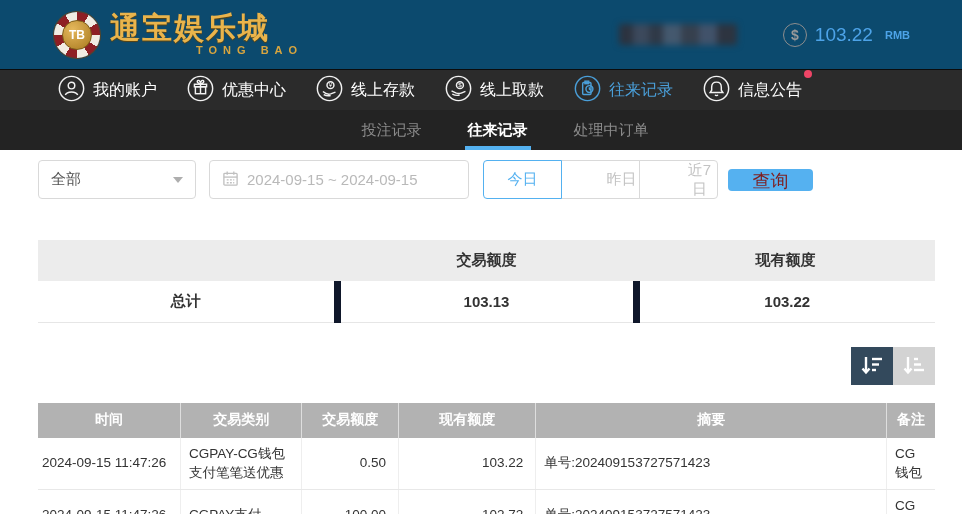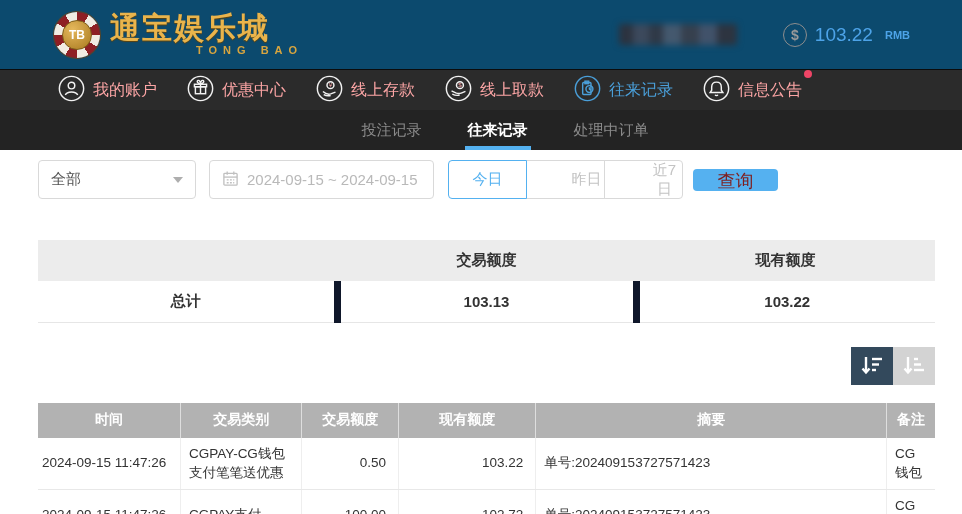--- a/index.html
+++ b/index.html
@@ -30,21 +30,21 @@
   .money { display:flex; align-items:center; gap:8px; }
   .dollar-circle { width:24px; height:24px; border:1.5px solid #8d8d8d; border-radius:50%;
     color:#9a9a9a; font-size:14px; font-weight:bold; display:flex; align-items:center;
     justify-content:center; }
   .amount { color:#4da3e8; font-size:19px; }
   .currency { color:#4da3e8; font-size:11px; font-weight:bold; margin-left:4px; }
 
   
   .mainnav { height:41px; background:#2b2b2b; border-top:1px solid #0c0c0c;
     display:flex; align-items:center; gap:30px; padding:0 0 0 58px; }
-  .nav-item { display:flex; align-items:center; gap:8px; color:#fca5a5; font-size:16px;
+  .nav-item { display:flex; align-items:center; gap:8px; color:#ffffff; font-size:16px;
     cursor:pointer; position:relative; }
   .nav-item svg { stroke:#f2f2f2; }
   .nav-item.active { color:#4a9fd9; }
   .nav-item.active svg { stroke:#4a9fd9; }
   .nav-dot { position:absolute; top:-5px; right:-10px; width:8px; height:8px;
     border-radius:50%; background:#ee4566; }
 
   
   .subnav { height:40px; background:#232323; display:flex; align-items:stretch;
     justify-content:center; gap:40px;padding-left:48px; }
@@ -56,21 +56,21 @@
 
   
   .content { padding:10px 27px 0 38px; }
 
   .filter-row { display:flex; align-items:center; height:39px; }
   .select-box { width:158px; height:39px; border:1px solid #d9d9d9; border-radius:4px;
     display:flex; align-items:center; padding:0 12px; color:#555; font-size:15px;
     cursor:pointer; }
   .caret-down { margin-left:auto; width:0; height:0; border-left:5px solid transparent;
     border-right:5px solid transparent; border-top:6px solid #aeaeae; }
-  .date-box { width:225px; height:39px; border:1px solid #d9d9d9; border-radius:4px;
+  .date-box { width:260px; height:39px; border:1px solid #d9d9d9; border-radius:4px;
     display:flex; align-items:center; gap:8px; padding:0 12px; margin-left:13px;
     color:#b9b9b9; font-size:15px; cursor:pointer; }
   .seg-group { display:flex; margin-left:14px; }
   .seg { width:79px; height:39px; border:1px solid #d9d9d9; background:#fff;
     color:#c3c3c3; font-size:15px; cursor:pointer; }
   .seg + .seg { margin-left:-1px;padding-left:42px; }
   .seg:first-child { border-radius:4px 0 0 4px; }
   .seg:last-child { border-radius:0 4px 4px 0; }
   .seg.active { border:1px solid #54b1f0; color:#54b1f0; position:relative; z-index:2; }
   .query-btn { width:85px; height:22px; margin-left:10px; background:#55b1f0;

